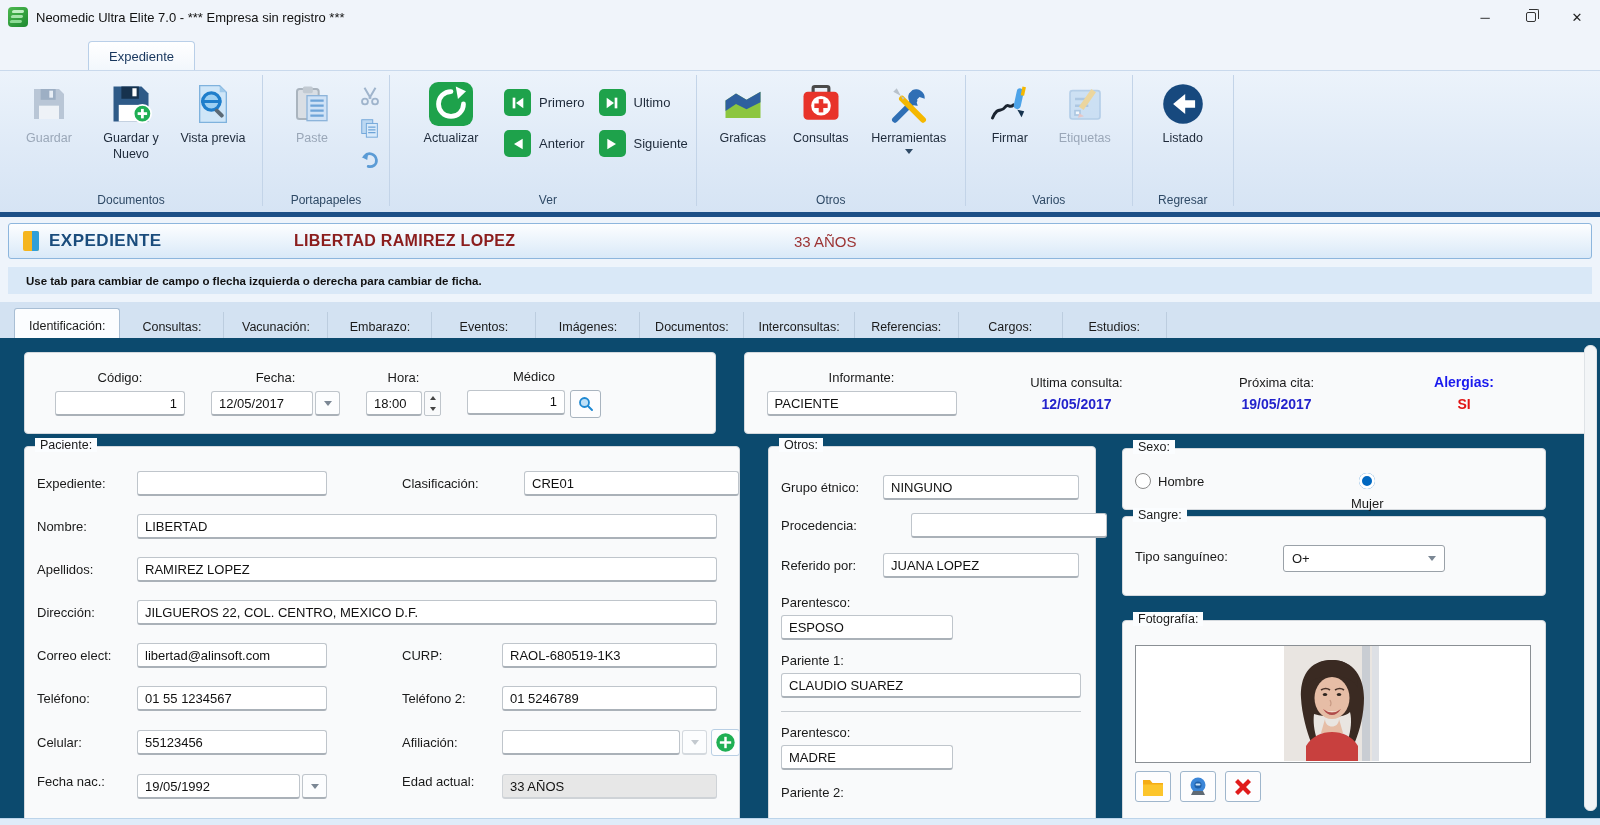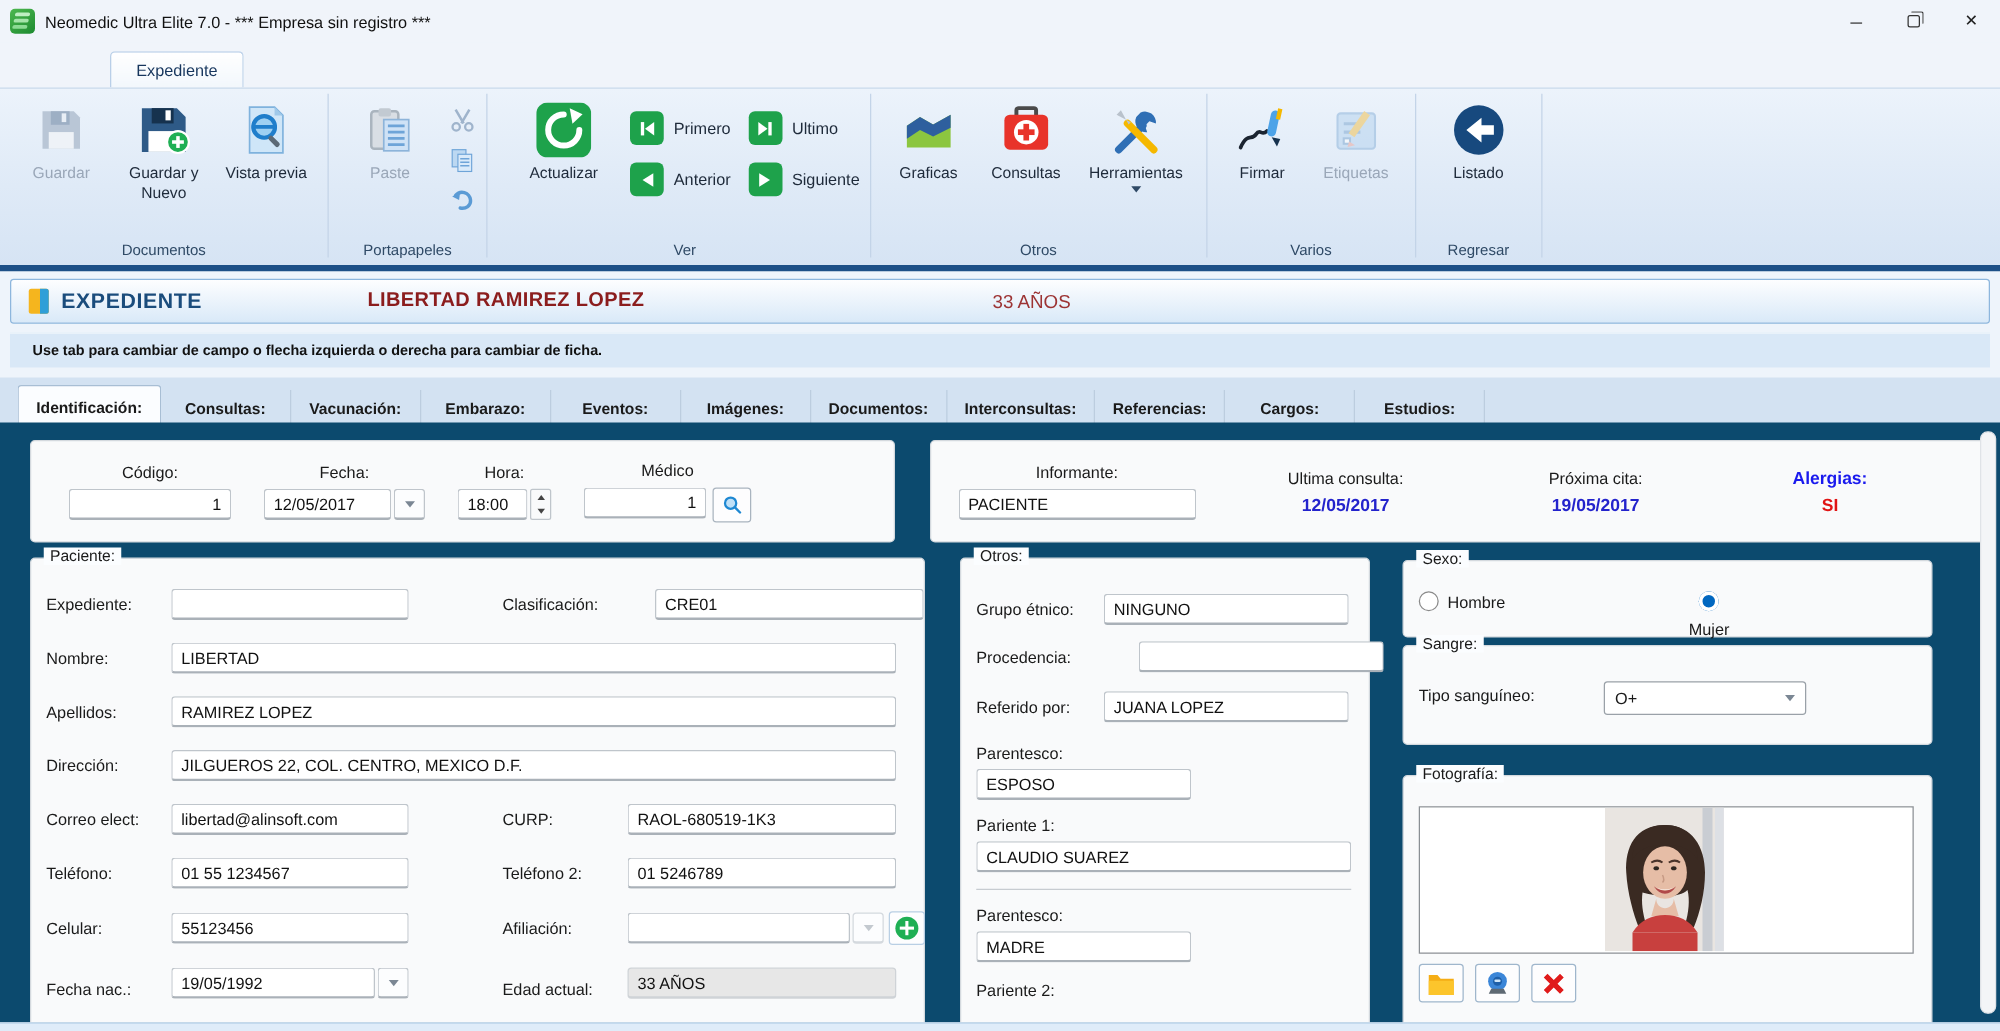--- a/index.html
+++ b/index.html
@@ -40,21 +40,21 @@
   .pagehead { position:absolute; top:223px; left:8px; width:1584px; height:36px; border:1px solid #8db6dd; border-radius:3px; background:linear-gradient(#fdfeff,#d9e9f8); display:flex; align-items:center; }
   .bookicon { width:16px; height:20px; margin:0 10px 0 14px; background:#f5b51e; border-radius:2px; position:relative; }
   .bookicon:before { content:""; position:absolute; right:0; top:0; width:7px; height:100%; background:#2f9fd8; border-radius:0 2px 2px 0; }
   .ph-title { font-size:17px; font-weight:bold; color:#1a4c7c; letter-spacing:.5px; }
   .ph-name { position:absolute; left:285px; font-size:16px; font-weight:bold; color:#8b1d1d; letter-spacing:.3px; }
   .ph-age { position:absolute; left:785px; font-size:15px; color:#9c3333; }
   .hintbar { position:absolute; top:266px; left:8px; width:1584px; height:28px; background:#d9e8f7; border-top:1px solid #eef5fc; display:flex; align-items:center; }
   .hinttext { font-size:11.5px; font-weight:bold; color:#111; margin-left:18px; }
 
   
-  .tabstrip { position:absolute; top:302px; left:0; width:1600px; height:40px; background:#d3e2f2; display:flex; align-items:flex-end; padding-left:14px;font-weight:bold; }
+  .tabstrip { position:absolute; top:302px; left:0; width:1600px; height:40px; background:#d3e2f2; display:flex; align-items:flex-end; padding-left:14px; }
   .ftab { height:30px; min-width:104px; padding:0 14px; display:flex; align-items:center; justify-content:center; font-size:12.5px; color:#1a1a1a; border-right:1px solid #bccddf; }
   .ftab.active { background:#fbfdff; border:1px solid #a8bed4; border-bottom:none; border-radius:3px 3px 0 0; height:34px; }
 
   
   .main { position:absolute; top:338px; left:0; width:1600px; height:480px; background:#0c4a6e; overflow:hidden; }
   .bottomstrip { position:absolute; top:818px; left:0; width:1600px; height:7px; background:#dfecf9; border-top:1px solid #bcd4ea; }
   .scrolltrack { position:absolute; top:345px; right:3px; width:13px; height:468px; background:#f3f5f7; border:1px solid #dfe3e7; border-radius:6px; }
 
   .gbox { position:absolute; border:1px solid #d4d9de; border-radius:4px; background:#f9fafb; }
   .gbox-title { position:absolute; top:-9px; left:10px; background:#fbfdff; padding:0 5px; font-size:12.5px; color:#1a1a1a; }
@@ -475,21 +475,21 @@
       </span>
       <button class="sqbtn" style="margin-left:4px; width:29px; height:27px; border-color:#b9cfe4;">
         <svg width="21" height="21" viewBox="0 0 24 24">
             <circle cx="12" cy="12" r="10.5" fill="#1faf54"></circle>
             <rect x="10.6" y="5.5" width="2.8" height="13" fill="#fff"></rect>
             <rect x="5.5" y="10.6" width="13" height="2.8" fill="#fff"></rect>
           </svg>
       </button>
     </div>
 
-    <div style="position:absolute; left:12px; top:327px; display:flex; align-items:flex-end;">
+    <div style="position:absolute; left:12px; top:327px; display:flex; align-items:flex-start;">
       <span class="flabel" style="width:100px;">Fecha nac.:</span>
       <span class="combo">
         <input class="tinput" style="width: 163px;" value="19/05/1992">
         <span class="chevbtn">
             <span class="chev"></span>
           </span>
       </span>
       <span class="flabel" style="width:100px; margin-left:75px;">Edad actual:</span>
       <input class="tinput ro" style="width: 215px;" readonly="" value="33 AÑOS">
     </div>

